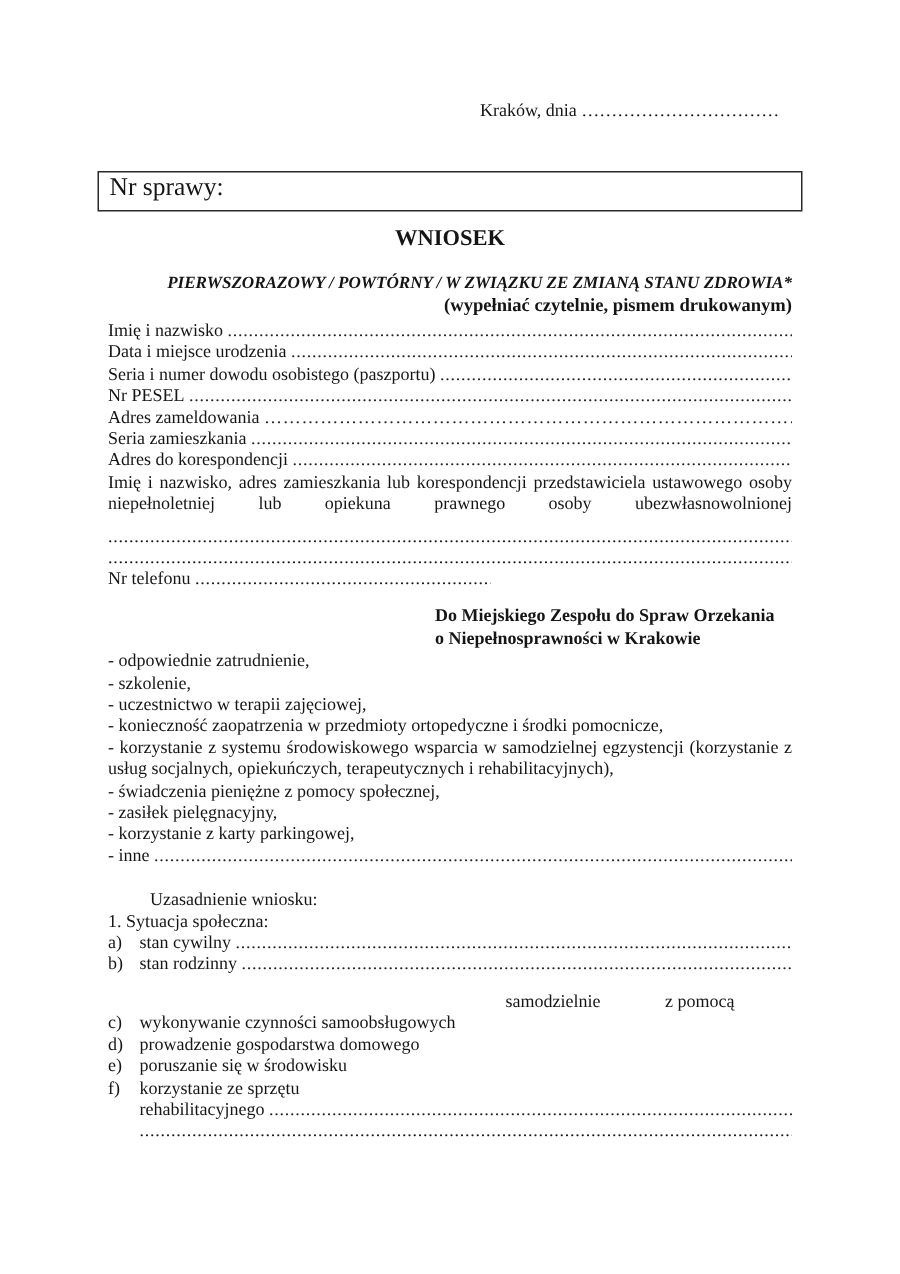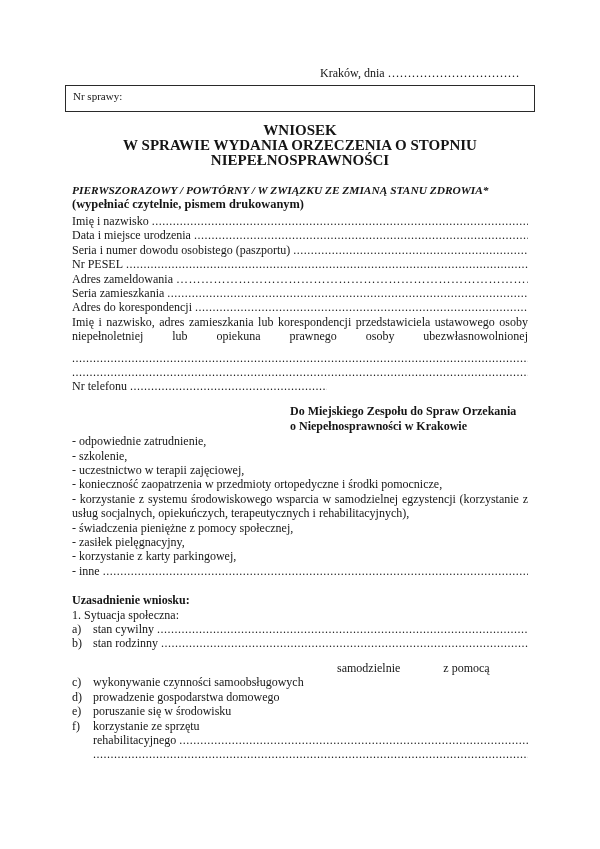--- a/index.html
+++ b/index.html
@@ -10,44 +10,44 @@
     padding:66px 72px 0 72px;
     background:#ffffff;
     color:#151515;
     font-family:"Liberation Serif","DejaVu Serif",serif;
     font-size:12px;
     line-height:14.4px;
     overflow:hidden;
   }
   .dateline{margin-left:248px;white-space:nowrap;}
   .case-box{
-    margin:5px -7px 0 -7px;
+    margin:34px -7px 0 -7px;
     border:1px solid #2a2a2a;
     height:27px;
     box-sizing:border-box;
     padding:3px 7px;
-    font-size:11px;
+    font-size:17px;
   }
   .title{margin-top:11px;text-align:center;font-weight:bold;font-size:15px;line-height:15px;}
-  .subtitle{margin-top:15px;text-align:left;}
+  .subtitle{margin-top:15px;text-align:right;}
   .subtitle .opts{font-weight:bold;font-style:italic;font-size:11.4px;line-height:14px;}
   .subtitle .instr{font-weight:bold;font-size:12.4px;line-height:14.5px;}
   .fields{margin-top:2px;}
   .fieldline{display:flex;white-space:nowrap;overflow:hidden;text-align:center;}
   .fieldline .lbl{flex:none;padding-right:3px;}
   .dots{flex:1 1 0;overflow:hidden;white-space:nowrap;letter-spacing:0.5px;color:#222;}
   .dots-fixed{flex:none;display:inline-block;width:197px;overflow:hidden;white-space:nowrap;vertical-align:bottom;letter-spacing:0.5px;}
   .justify-force{text-align:justify;text-align-last:justify;}
   .dotfill{overflow:hidden;white-space:nowrap;letter-spacing:0.5px;}
   .gap7{margin-top:7px;}
   .addressee{margin-top:10px;margin-left:218px;font-weight:bold;line-height:15.2px;}
   .request{margin-top:20px;}
   .request sup{font-size:9px;}
   .purposes{text-align:justify;}
-  .section-head{margin-top:15px;font-weight:bold;}
+  .section-head{margin-top:15px;font-weight:normal;margin-left:28px;}
   .letrow{display:flex;white-space:nowrap;overflow:hidden;}
   .letrow .let{flex:none;width:21px;}
   .letrow .lbl{flex:none;padding-right:3px;}
   .indent21{margin-left:21px;}
   .colhead{margin-top:10px;white-space:nowrap;}
   .colhead .c1{display:inline-block;margin-left:265px;font-family:Liberation Serif, serif;}
   .colhead .c2{display:inline-block;margin-left:40px;}
 </style>
 </head>
 <body>
@@ -55,21 +55,20 @@
 <div class="page">
 
   <div class="dateline"><span>Kraków, dnia</span>&nbsp;<span>……………………………</span></div>
 
   <div class="case-box">
     <span>Nr sprawy:</span>
   </div>
 
   <div class="title">
     <div>WNIOSEK</div>
-    <div>W SPRAWIE WYDANIA ORZECZENIA O STOPNIU NIEPEŁNOSPRAWNOŚCI</div>
   </div>
 
   <div class="subtitle">
     <div class="opts">PIERWSZORAZOWY / POWTÓRNY / W ZWIĄZKU ZE ZMIANĄ STANU ZDROWIA*</div>
     <div class="instr">(wypełniać czytelnie, pismem drukowanym)</div>
   </div>
 
   <div class="fields">
     <div class="fieldline">
         <span class="lbl">Imię i nazwisko</span>

